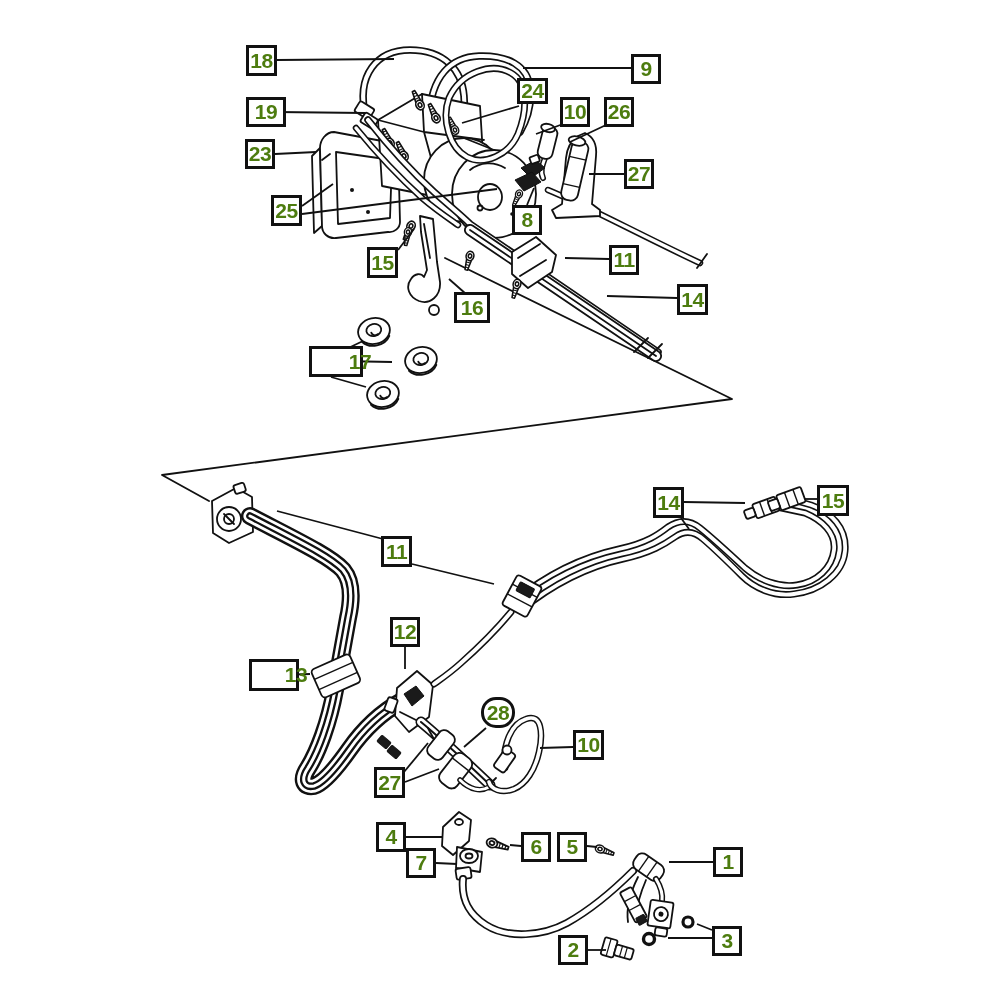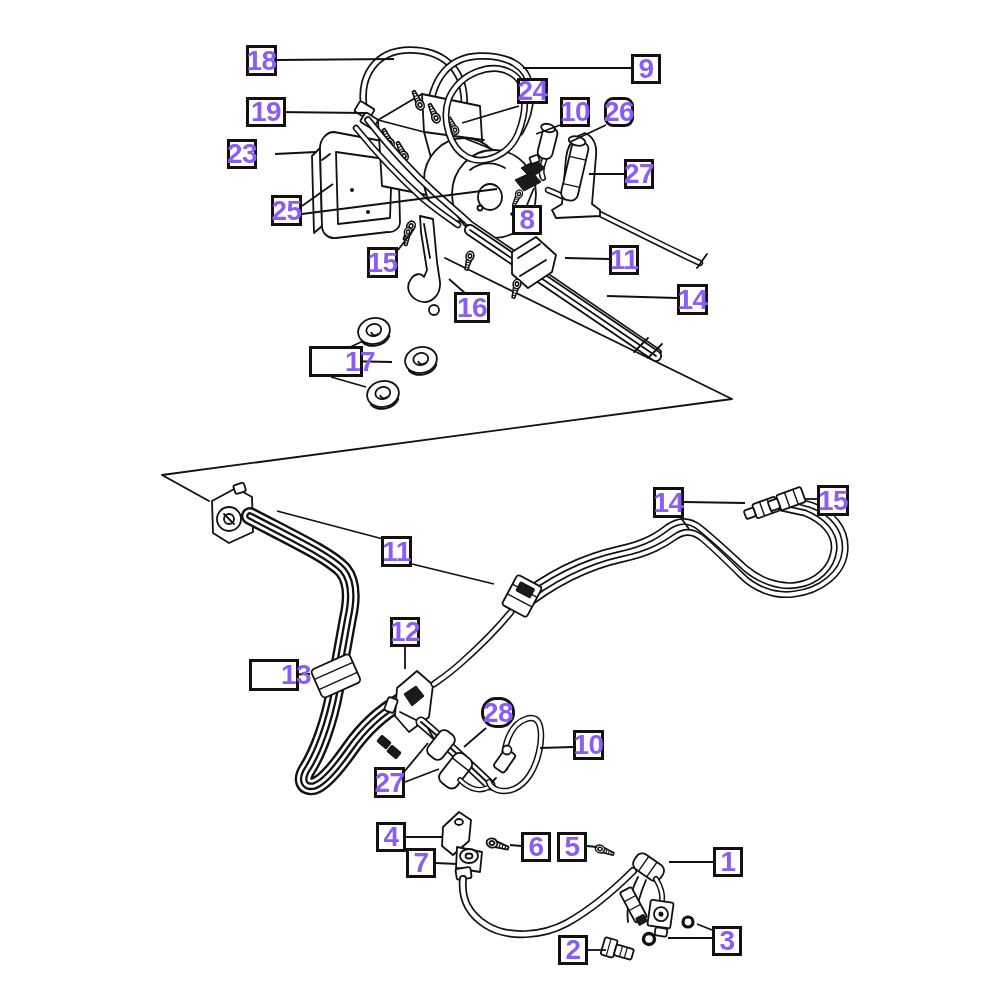--- a/index.html
+++ b/index.html
@@ -2,21 +2,21 @@
 <html><head>
 <meta charset="utf-8">
 <style>
   html,body{margin:0;padding:0;background:#ffffff;}
   #stage{position:relative;width:1000px;height:1000px;background:#ffffff;overflow:hidden;
          font-family:"Liberation Sans", sans-serif;}
   #drawing{position:absolute;left:0;top:0;}
   #callout-layer{position:absolute;left:0;top:0;width:1000px;height:1000px;pointer-events:none;}
   .callout{position:absolute;box-sizing:border-box;border:3.5px solid #111;background:#fff;
            display:flex;align-items:center;justify-content:center;
-           font-weight:bold;font-size:28px;color:#8b5cf6;letter-spacing:-0.5px;}
+           font-weight:bold;font-size:21px;color:#4d7c0f;letter-spacing:-0.5px;}
   
   .tO{fill:none;stroke:#111;stroke-linecap:round;stroke-linejoin:round;}
   .tI{fill:none;stroke:#fff;stroke-linecap:round;stroke-linejoin:round;}
   .ln{fill:none;stroke:#111;stroke-width:1.8;stroke-linecap:round;stroke-linejoin:round;}
   .fw{fill:#fff;stroke:#111;stroke-width:1.8;stroke-linejoin:round;}
   .fd{fill:#1a1a1a;stroke:#111;stroke-width:1;stroke-linejoin:round;}
 </style>
 </head>
 <body>
 
@@ -370,22 +370,22 @@
         <line x1="712" y1="930" x2="697" y2="924" stroke="#111111" stroke-width="1.8"></line>
       </g>
 </svg>
 
 <div id="callout-layer">
       <div class="callout" style="left: 246px; top: 45px; width: 31px; height: 31px; border-color: rgb(17, 17, 17); background: rgb(255, 255, 255);">18</div>
       <div class="callout" style="left: 631px; top: 54px; width: 30px; height: 30px; border-color: rgb(17, 17, 17); background: rgb(255, 255, 255);">9</div>
       <div class="callout" style="left: 246px; top: 97px; width: 40px; height: 30px; border-color: rgb(17, 17, 17); background: rgb(255, 255, 255);">19</div>
       <div class="callout" style="left: 517px; top: 78px; width: 31px; height: 26px; border-color: rgb(17, 17, 17); background: rgb(255, 255, 255);">24</div>
       <div class="callout" style="left: 560px; top: 97px; width: 30px; height: 30px; border-color: rgb(17, 17, 17); background: rgb(255, 255, 255);">10</div>
-      <div class="callout" style="left: 604px; top: 97px; width: 30px; height: 30px; border-color: rgb(17, 17, 17); background: rgb(255, 255, 255); border-radius: 9px;">26</div>
-      <div class="callout" style="left: 227px; top: 139px; width: 30px; height: 30px; border-color: rgb(17, 17, 17); background: rgb(255, 255, 255); text-align: right;">23</div>
+      <div class="callout" style="left: 604px; top: 97px; width: 30px; height: 30px; border-color: rgb(17, 17, 17); background: rgb(255, 255, 255);">26</div>
+      <div class="callout" style="left: 245px; top: 139px; width: 30px; height: 30px; border-color: rgb(17, 17, 17); background: rgb(255, 255, 255); text-align: right;">23</div>
       <div class="callout" style="left: 624px; top: 159px; width: 30px; height: 30px; border-color: rgb(17, 17, 17); background: rgb(255, 255, 255);">27</div>
       <div class="callout" style="left: 271px; top: 195px; width: 31px; height: 31px; border-color: rgb(17, 17, 17); background: rgb(255, 255, 255);">25</div>
       <div class="callout" style="left: 512px; top: 205px; width: 30px; height: 30px; border-color: rgb(17, 17, 17); background: rgb(255, 255, 255);">8</div>
       <div class="callout" style="left: 367px; top: 247px; width: 31px; height: 31px; border-color: rgb(17, 17, 17); background: rgb(255, 255, 255);">15</div>
       <div class="callout" style="left: 609px; top: 245px; width: 30px; height: 30px; border-color: rgb(17, 17, 17); background: rgb(255, 255, 255);">11</div>
       <div class="callout" style="left: 454px; top: 292px; width: 36px; height: 31px; border-color: rgb(17, 17, 17); background: rgb(255, 255, 255);">16</div>
       <div class="callout" style="left: 677px; top: 284px; width: 31px; height: 31px; border-color: rgb(17, 17, 17); background: rgb(255, 255, 255);">14</div>
       <div class="callout" style="left: 309px; top: 346px; width: 31px; height: 31px; border-color: rgb(17, 17, 17); background: rgb(255, 255, 255); padding-left: 48px;">17</div>
       <div class="callout" style="left: 653px; top: 487px; width: 31px; height: 31px; border-color: rgb(17, 17, 17); background: rgb(255, 255, 255);">14</div>
       <div class="callout" style="left: 817px; top: 485px; width: 32px; height: 31px; border-color: rgb(17, 17, 17); background: rgb(255, 255, 255);">15</div>

